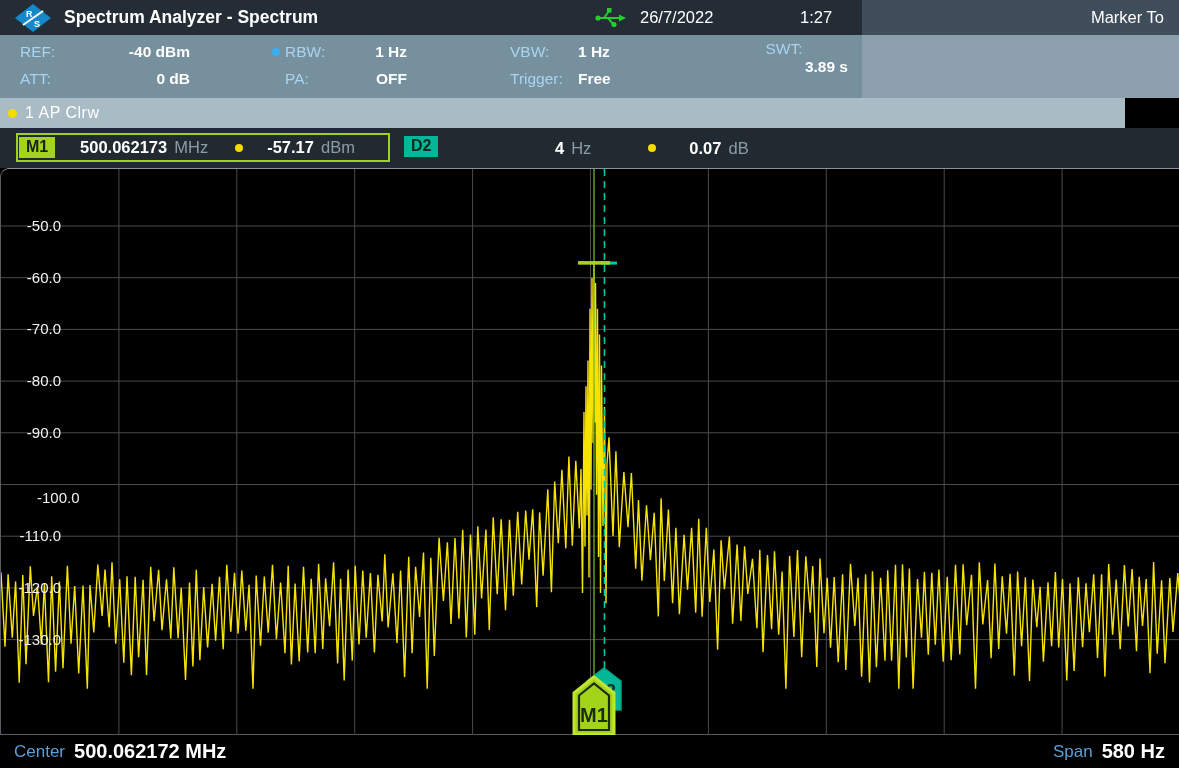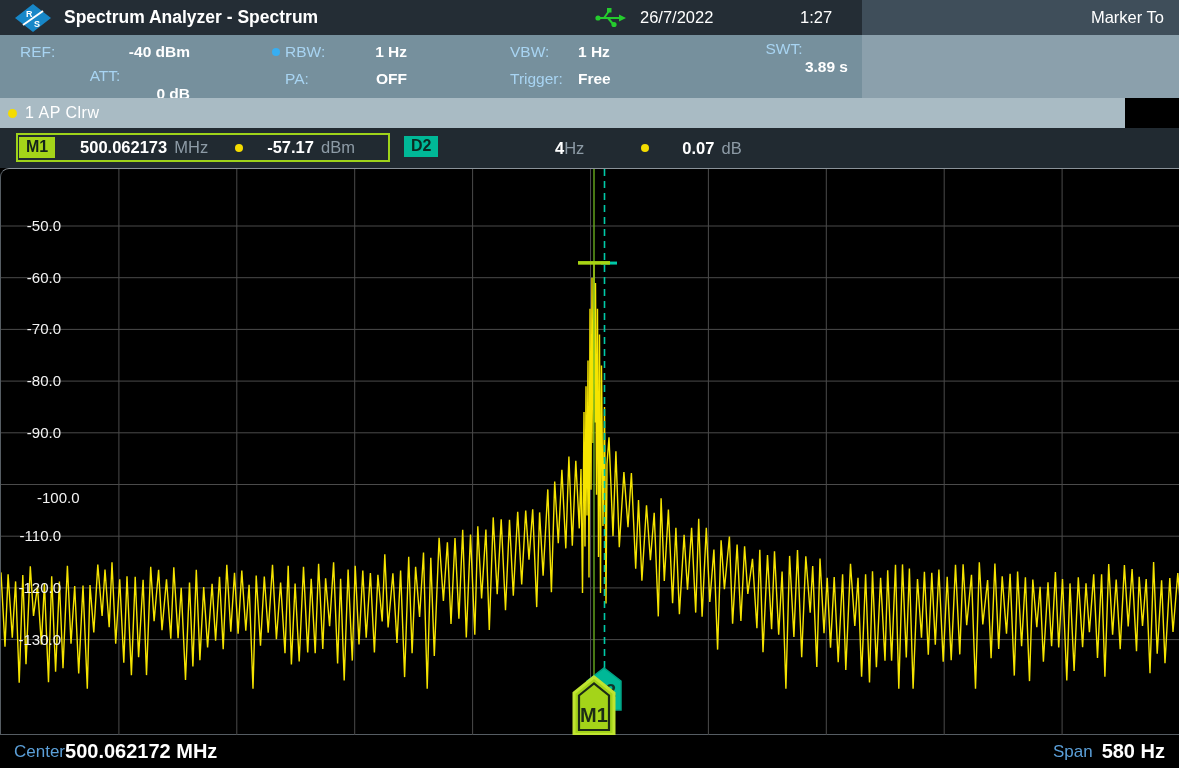--- a/index.html
+++ b/index.html
@@ -53,21 +53,21 @@
   
   .chart { position:absolute; left:0; top:168px; width:1179px; height:567px; background:#000;
            border-top:1px solid #8a9299; border-bottom:1px solid #565d63;
            border-left:1px solid #565d63; border-top-left-radius:9px; }
   .chart svg { position:absolute; left:0; top:0; }
   .ylab { position:absolute; left:0; width:60px; text-align:right; color:#f2f2f2;
           font-size:15px; }
 
   
   .footer { position:absolute; left:0; top:735px; width:1179px; height:33px; background:#000; }
-  .foot-left { position:absolute; left:14px; top:0; height:33px; display:flex; align-items:center; }
+  .foot-left { position:absolute; left:14px; top:0; height:33px; display:flex; align-items:center; gap:9px; }
   .foot-right { position:absolute; right:14px; top:0; height:33px; display:flex; align-items:center; gap:9px; }
   .foot-lab { color:#5b9fd8; font-size:17px; }
   .foot-val { color:#fff; font-size:20px; font-weight:700; }
 </style>
 </head>
 <body>
 
 <div class="screen">
 
   <div class="topbar">
@@ -96,21 +96,21 @@
     </div>
   </div>
 
   <div class="setbar">
     <div class="setbar-right"></div>
 
     <div class="srow" style="left:20px; top:5px; width:170px;">
       <span class="slabel">REF:</span>
       <span class="svalue" style="margin-left:auto;">-40 dBm</span>
     </div>
-    <div class="srow" style="left:20px; top:32px; width:170px;flex-direction:column;">
+    <div class="srow" style="left:20px; top:32px; width:170px;">
       <span class="slabel">ATT:</span>
       <span class="svalue" style="margin-left:auto;">0 dB</span>
     </div>
 
     <span class="bluedot" style="left:272px; top:13px;"></span>
     <div class="srow" style="left:285px; top:5px; width:122px;">
       <span class="slabel">RBW:</span>
       <span class="svalue" style="margin-left:auto;">1 Hz</span>
     </div>
     <div class="srow" style="left:285px; top:32px; width:122px;">
@@ -143,21 +143,21 @@
       <span class="m-badge m1-badge">M1</span>
       <span class="mval m1-freq">500.062173</span>
       <span class="munit" style="margin-left:7px;">MHz</span>
       <span class="mdot" style="margin-left:27px;"></span>
       <span class="mval" style="margin-left:24px;">-57.17</span>
       <span class="munit" style="margin-left:7px;">dBm</span>
     </div>
     <span class="m-badge d2-badge">D2</span>
     <div class="d2-vals">
       <span class="mval" style="margin-left:95px;">4</span>
-      <span class="munit" style="">Hz</span>
+      <span class="munit" style="margin-left:7px;">Hz</span>
       <span class="mdot" style="margin-left:57px;"></span>
       <span class="mval" style="margin-left:33px;">0.07</span>
       <span class="munit" style="margin-left:7px;">dB</span>
     </div>
   </div>
 
   <div class="chart" id="chart">
     <svg id="plot-svg" width="1179" height="567" viewBox="0 0 1179 567">
         <line x1="0" y1="57" x2="1179" y2="57" stroke="#4b4b4b" stroke-width="1"></line>
         <line x1="0" y1="108.7" x2="1179" y2="108.7" stroke="#4b4b4b" stroke-width="1"></line>

